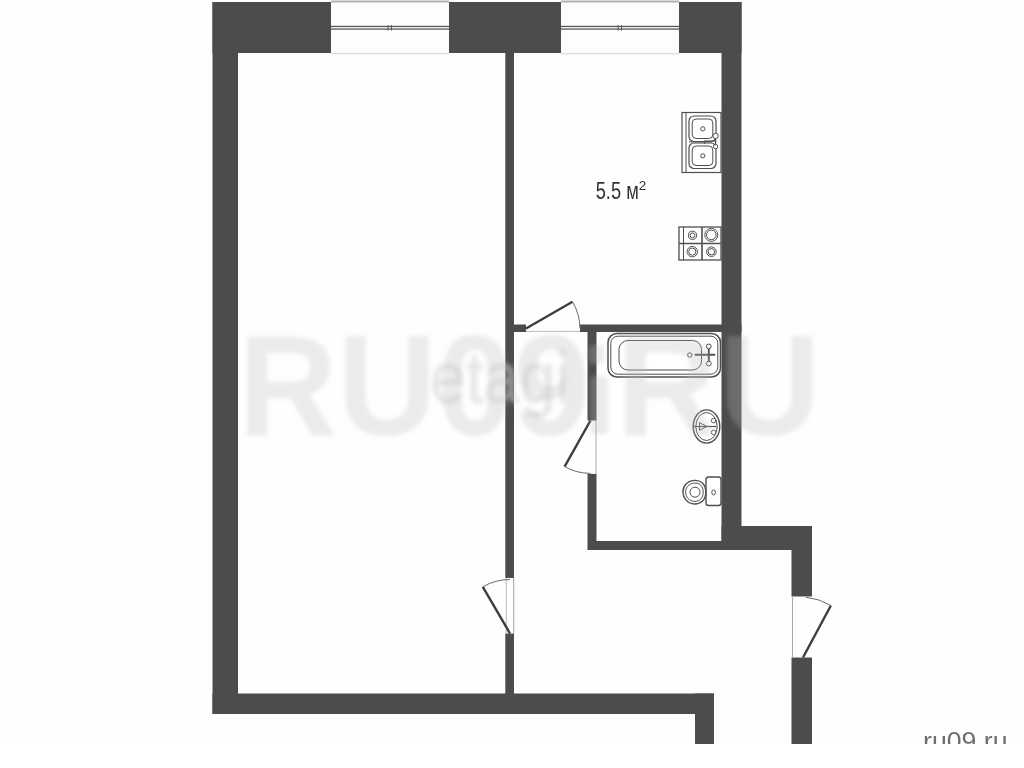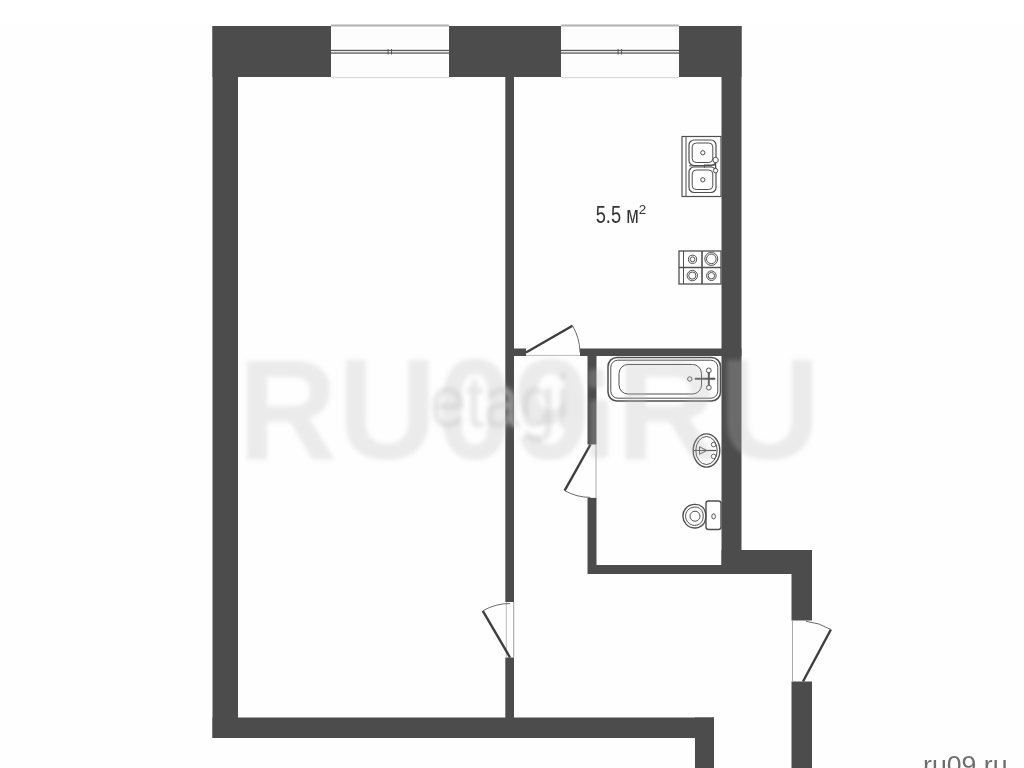--- a/index.html
+++ b/index.html
@@ -1,17 +1,17 @@
 <!DOCTYPE html>
 <html><head>
 <meta charset="utf-8">
 <style>
   html,body{margin:0;padding:0;background:#ffffff;}
   .page{position:relative;width:1024px;height:744px;background:#fefefe;overflow:hidden;
-        font-family:"Liberation Sans", sans-serif;margin-top:24px;}
+        font-family:"Liberation Sans", sans-serif;}
   svg{display:block;}
 </style>
 </head>
 <body>
 <div class="page">
 <svg width="1024" height="768" viewBox="0 0 1024 768">
 <defs>
   <filter id="soft1" x="-20%" y="-20%" width="140%" height="140%">
           <feGaussianBlur stdDeviation="2.6"></feGaussianBlur>
         </filter>

